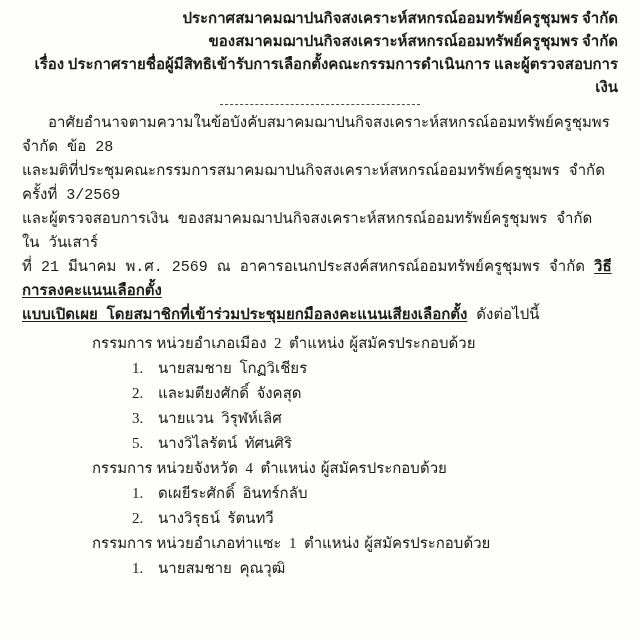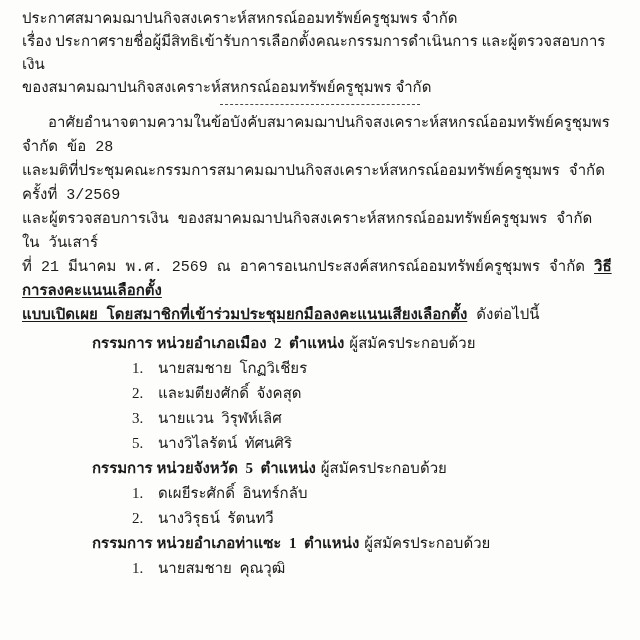--- a/index.html
+++ b/index.html
@@ -11,21 +11,21 @@
     height: 640px;
     background: #fdfdfc;
     color: #1b1b1b;
     font-family: "Liberation Serif", serif;
     font-size: 15px;
     padding: 7px 22px 0 22px;
     overflow: hidden;
   }
 
   
-  .doc-header { text-align: left; font-weight: normal; }
+  .doc-header { text-align: right; font-weight: bold; }
   .h-line { line-height: 23px; white-space: pre-wrap; }
   .separator {
     width: 200px;
     height: 0;
     border-top: 1px dashed #4a4a4a;
     margin: 5px auto 0 auto;
   }
 
   
   .para { margin-top: 7px; }
@@ -33,33 +33,33 @@
   .p-line.indent { text-indent: 26px; }
   .emph {
     font-weight: bold;
     text-decoration: underline;
     text-underline-offset: 2px;
   }
 
   
   .sections { margin-top: 3px; }
   .sec-heading { line-height: 25px; margin-left: 70px; white-space: pre-wrap; }
-  .sec-unit { font-weight: bold; margin-right: 5px; }
+  .sec-unit { font-weight: normal; margin-right: 5px; }
   .cand-row { line-height: 25px; margin-left: 110px; white-space: pre-wrap; }
   .cand-no { display: inline-block; width: 26px; }
 </style>
 </head>
 <body>
 
 <div class="page">
 
   <header class="doc-header">
     <div class="h-line">ประกาศสมาคมฌาปนกิจสงเคราะห์สหกรณ์ออมทรัพย์ครูชุมพร จำกัด</div>
+    <div class="h-line">ของสมาคมฌาปนกิจสงเคราะห์สหกรณ์ออมทรัพย์ครูชุมพร จำกัด</div>
     <div class="h-line">เรื่อง ประกาศรายชื่อผู้มีสิทธิเข้ารับการเลือกตั้งคณะกรรมการดำเนินการ และผู้ตรวจสอบการเงิน</div>
-    <div class="h-line">ของสมาคมฌาปนกิจสงเคราะห์สหกรณ์ออมทรัพย์ครูชุมพร จำกัด</div>
     <div class="separator"></div>
   </header>
 
   <div class="para">
     <div class="p-line indent">อาศัยอำนาจตามความในข้อบังคับสมาคมฌาปนกิจสงเคราะห์สหกรณ์ออมทรัพย์ครูชุมพร จำกัด ข้อ 28</div>
     <div class="p-line">และมติที่ประชุมคณะกรรมการสมาคมฌาปนกิจสงเคราะห์สหกรณ์ออมทรัพย์ครูชุมพร จำกัด ครั้งที่ 3/2569</div>
     <div class="p-line">และผู้ตรวจสอบการเงิน ของสมาคมฌาปนกิจสงเคราะห์สหกรณ์ออมทรัพย์ครูชุมพร จำกัด ใน วันเสาร์</div>
     <div class="p-line"><span>ที่ 21 มีนาคม พ.ศ. 2569 ณ อาคารอเนกประสงค์สหกรณ์ออมทรัพย์ครูชุมพร จำกัด </span><span class="emph">วิธีการลงคะแนนเลือกตั้ง</span></div>
     <div class="p-line"><span class="emph">แบบเปิดเผย โดยสมาชิกที่เข้าร่วมประชุมยกมือลงคะแนนเสียงเลือกตั้ง</span><span> ดังต่อไปนี้</span></div>
   </div>
@@ -68,21 +68,21 @@
 
     <section>
       <div class="sec-heading"><span class="sec-unit">กรรมการ หน่วยอำเภอเมือง  2  ตำแหน่ง</span><span>ผู้สมัครประกอบด้วย</span></div>
       <div class="cand-row"><span class="cand-no">1.</span><span>นายสมชาย  โกฏวิเชียร</span></div>
       <div class="cand-row"><span class="cand-no">2.</span><span>และมตียงศักดิ์  จังคสุด</span></div>
       <div class="cand-row"><span class="cand-no">3.</span><span>นายแวน  วิรุฬห์เลิศ</span></div>
       <div class="cand-row"><span class="cand-no">5.</span><span>นางวิไลรัตน์  ทัศนศิริ</span></div>
     </section>
 
     <section>
-      <div class="sec-heading"><span class="sec-unit">กรรมการ หน่วยจังหวัด  5  ตำแหน่ง</span><span>ผู้สมัครประกอบด้วย</span></div>
+      <div class="sec-heading"><span class="sec-unit">กรรมการ หน่วยจังหวัด  4  ตำแหน่ง</span><span>ผู้สมัครประกอบด้วย</span></div>
       <div class="cand-row"><span class="cand-no">1.</span><span>ดเผยีระศักดิ์  อินทร์กลับ</span></div>
       <div class="cand-row"><span class="cand-no">2.</span><span>นางวิรุธน์  รัตนทวี</span></div>
     </section>
 
     <section>
       <div class="sec-heading"><span class="sec-unit">กรรมการ หน่วยอำเภอท่าแซะ  1  ตำแหน่ง</span><span>ผู้สมัครประกอบด้วย</span></div>
       <div class="cand-row"><span class="cand-no">1.</span><span>นายสมชาย  คุณวุฒิ</span></div>
     </section>
 
   </main>

